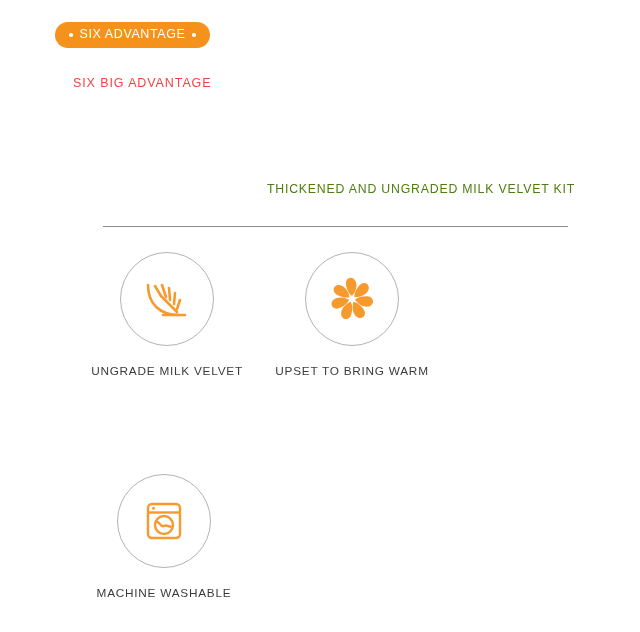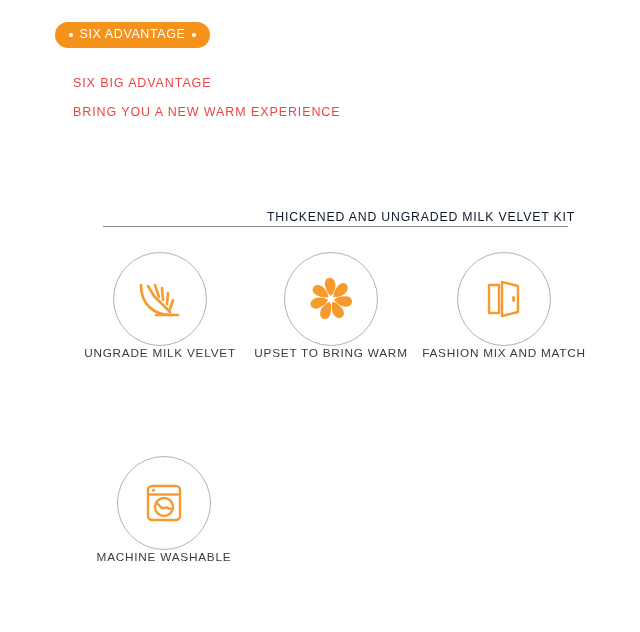--- a/index.html
+++ b/index.html
@@ -54,22 +54,22 @@
     letter-spacing: 0.9px;
     white-space: nowrap;
   }
   .head-1 { top: 76px; }
   .head-2 { top: 105px; }
 
   
   .subtitle {
     position: absolute;
     right: 65px;
-    top: 210px;
-    color: #0f172a;
+    top: 182px;
+    color: #4d7c0f;
     font-size: 12.3px;
     letter-spacing: 0.8px;
     white-space: nowrap;
   }
   .rule {
     position: absolute;
     left: 103px;
     top: 226px;
     width: 465px;
     height: 1px;
@@ -105,40 +105,40 @@
     border-radius: 50%;
     border: 1px solid #b3b3b3;
     display: flex;
     align-items: center;
     justify-content: center;
     background: #ffffff;
   }
   .circle svg { display: block; }
 
   .cap {
+    margin-top: 18px;
     color: #3b3b3b;
     font-size: 11.8px;
     letter-spacing: 0.75px;
     white-space: nowrap;
     text-align: center;
   }
 </style>
 </head>
 <body>
 
 <div class="page">
 
   <div class="badge">
     <span class="badge-dot"></span>
     <span class="badge-text">SIX ADVANTAGE</span>
     <span class="badge-dot"></span>
   </div>
 
   <div class="head-line head-1">SIX BIG ADVANTAGE</div>
-  <div class="head-line head-2">BRING YOU A NEW WARM EXPERIENCE</div>
 
   <div class="subtitle">THICKENED AND UNGRADED MILK VELVET KIT</div>
   <div class="rule"></div>
 
   <div class="grid">
 
     <div class="row row-1">
 
       <div class="cell cell-0">
         <div class="circle">
@@ -182,32 +182,20 @@
               </g>
               <g transform="rotate(308.4)">
                 <path d="M0,-3 C5,-9 6,-16 2,-20 C-2,-23 -7,-20 -6,-14 C-5,-9 -3,-5 0,-3 Z"></path>
               </g>
             </g>
           </svg>
         </div>
         <div class="cap">UPSET TO BRING WARM</div>
       </div>
 
-      <div class="cell cell-2">
-        <div class="circle">
-          <svg width="48" height="48" viewBox="0 0 48 48">
-            <g fill="none" stroke="#f79a2e" stroke-width="2.4" stroke-linejoin="round">
-              <path d="M9 10 L19 10 L19 38 L9 38 Z"></path>
-              <path d="M22 7 L38 11 L38 37 L22 41 Z"></path>
-            </g>
-            <rect x="32.2" y="21" width="2.8" height="6" rx="1.4" fill="#f79a2e"></rect>
-          </svg>
-        </div>
-        <div class="cap">FASHION MIX AND MATCH</div>
-      </div>
 
     </div>
 
     <div class="row row-2">
 
 
 
       <div class="cell cell-2">
         <div class="circle">
           <svg width="46" height="46" viewBox="0 0 46 46">

